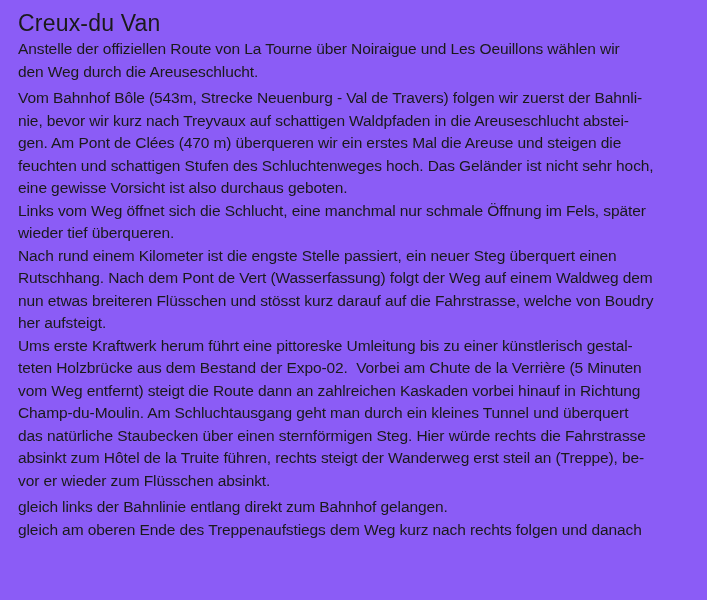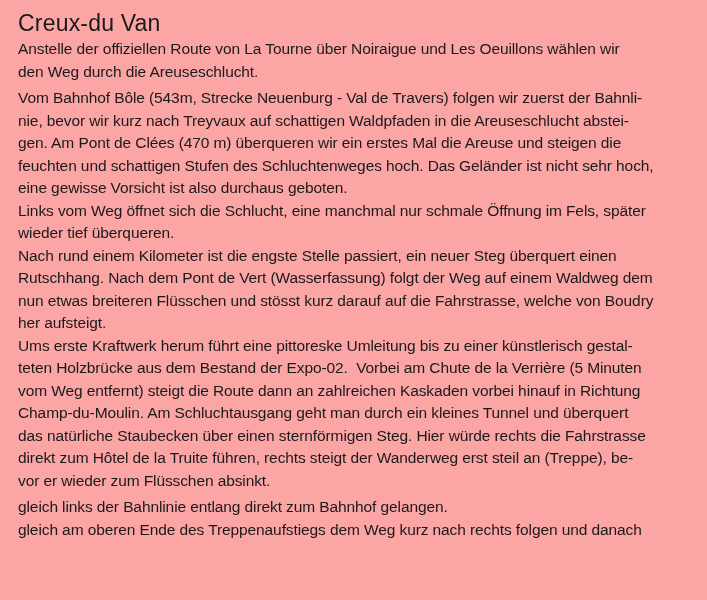--- a/index.html
+++ b/index.html
@@ -12,21 +12,21 @@
     background: #ffffff;
     font-family: "Liberation Sans", sans-serif;
     color: #1a1a1a;
     overflow: hidden;
   }
   .page {
     box-sizing: border-box;
     width: 707px;
     height: 600px;
     padding: 8px 10px 0 18px;
-    background: #fca5a5;
+    background: #8b5cf6;
     overflow: hidden;
   }
   .title {
     font-size: 23px;
     line-height: 30px;
     font-weight: 400;
     margin: 0;
     letter-spacing: 0.2px;
   }
   .doc-body {
@@ -70,21 +70,21 @@
         <div class="line"><span class="seg">wieder tief überqueren.</span></div>
         <div class="line"><span class="seg">Nach rund einem Kilometer ist die engste Stelle passiert, ein neuer Steg überquert einen</span></div>
         <div class="line"><span class="seg">Rutschhang. Nach dem </span><span class="seg italic">Pont de Vert</span><span class="seg"> (Wasserfassung) folgt der Weg auf einem Waldweg dem</span></div>
         <div class="line"><span class="seg">nun etwas breiteren Flüsschen und stösst kurz darauf auf die Fahrstrasse, welche von </span><span class="seg italic">Boudry</span></div>
         <div class="line"><span class="seg">her aufsteigt.</span></div>
         <div class="line"><span class="seg">Ums erste Kraftwerk herum führt eine pittoreske Umleitung bis zu einer künstlerisch gestal-</span></div>
         <div class="line"><span class="seg">teten Holzbrücke aus dem Bestand der Expo-02.  Vorbei am </span><span class="seg italic">Chute de la Verrière</span><span class="seg"> (5 Minuten</span></div>
         <div class="line"><span class="seg">vom Weg entfernt) steigt die Route dann an zahlreichen Kaskaden vorbei hinauf in Richtung</span></div>
         <div class="line"><span class="seg italic">Champ-du-Moulin</span><span class="seg">. Am Schluchtausgang geht man durch ein kleines Tunnel und überquert</span></div>
         <div class="line"><span class="seg">das natürliche Staubecken über einen sternförmigen Steg. Hier würde rechts die Fahrstrasse</span></div>
-        <div class="line"><span class="seg">direkt zum </span><span class="seg italic">Hôtel de la Truite</span><span class="seg"> führen, rechts steigt der Wanderweg erst steil an (Treppe), be-</span></div>
+        <div class="line"><span class="seg">absinkt zum </span><span class="seg italic">Hôtel de la Truite</span><span class="seg"> führen, rechts steigt der Wanderweg erst steil an (Treppe), be-</span></div>
         <div class="line"><span class="seg">vor er wieder zum Flüsschen absinkt.</span></div>
       </div>
       <div class="paragraph">
         <div class="line"><span class="seg">gleich links der Bahnlinie entlang direkt zum Bahnhof gelangen.</span></div>
         <div class="line"><span class="seg">gleich am oberen Ende des Treppenaufstiegs dem Weg kurz nach rechts folgen und danach</span></div>
       </div>
     </div>
 </div>
 
 </body></html>

